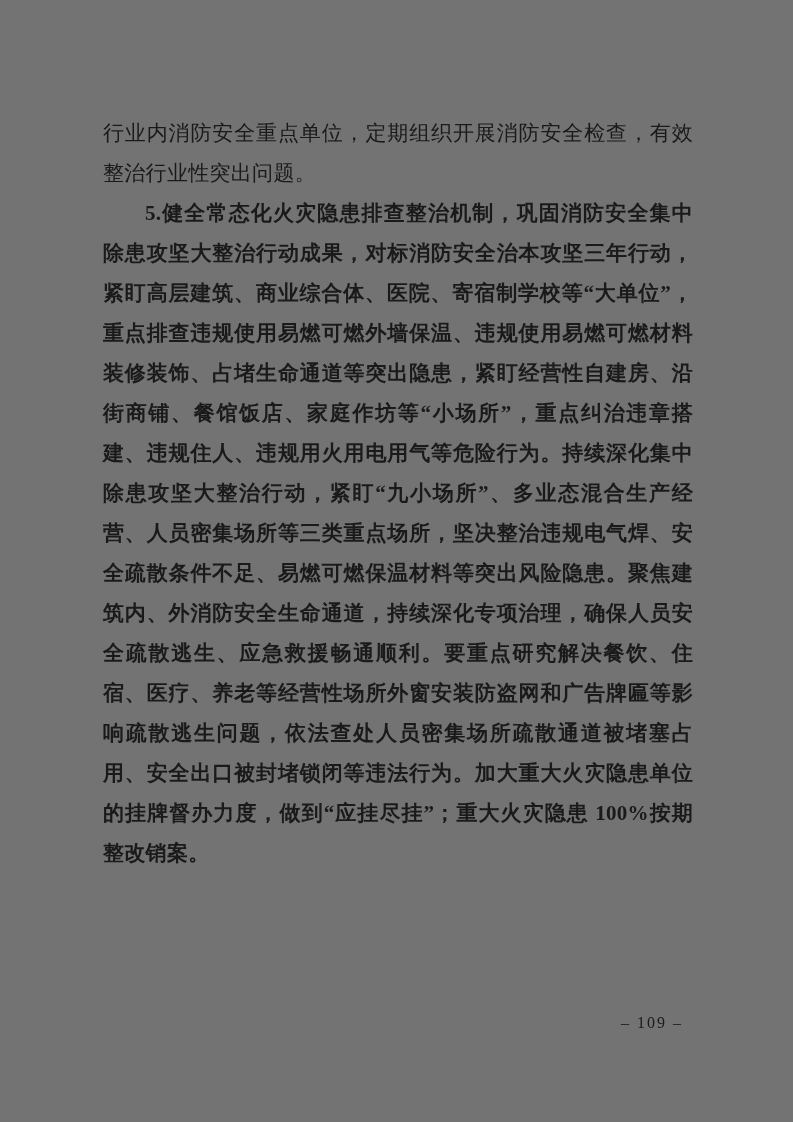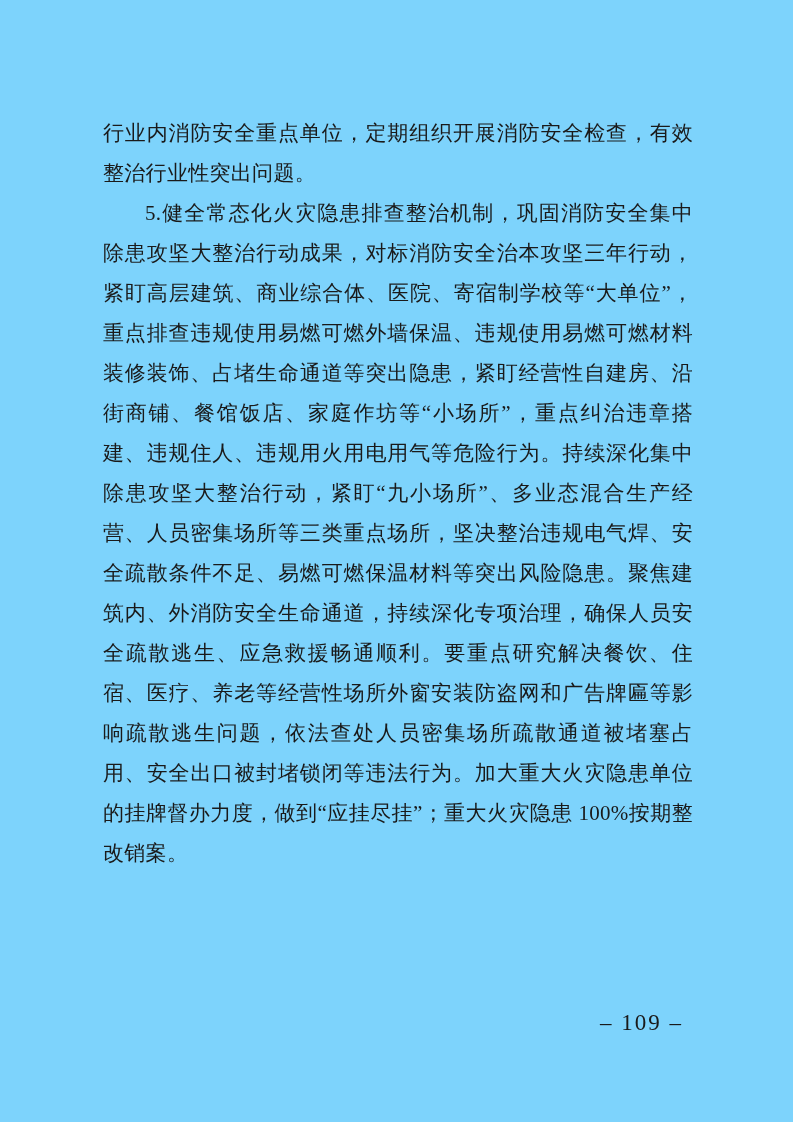--- a/index.html
+++ b/index.html
@@ -4,47 +4,48 @@
 <style>
   html, body {
     margin: 0;
     padding: 0;
     background: #ffffff;
   }
   .page {
     position: relative;
     width: 793px;
     height: 1122px;
-    background: #7dd3fc;
+    background: #737373;
     overflow: hidden;
     font-family: "Liberation Serif", "DejaVu Serif", serif;
     color: #1a1a1a;
   }
   .content {
     position: absolute;
     left: 103px;
     top: 113px;
     width: 590px;
   }
   .content p {
     margin: 0;
     font-size: 21px;
     line-height: 40px;
     text-align: justify;
     letter-spacing: 0.3px;
     word-break: break-all;
   }
   .content p.indent {
     text-indent: 2em;
+    font-weight: bold;
   }
   .page-number {
     position: absolute;
     top: 1010px;
     right: 110px;
-    font-size: 23px;
+    font-size: 16px;
     line-height: 26px;
     letter-spacing: 2px;
     color: #1a1a1a;
   }
 </style>
 </head>
 <body>
 
 <div class="page">
   <div class="content">

